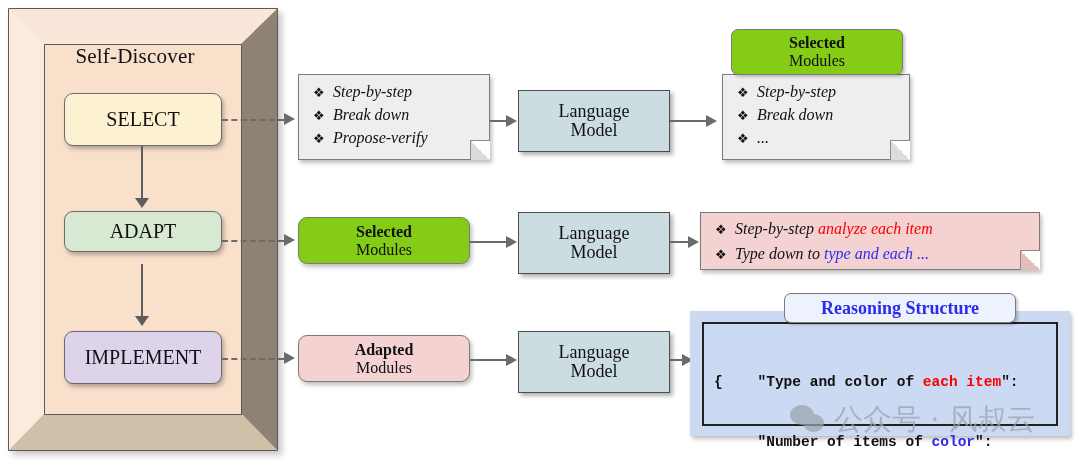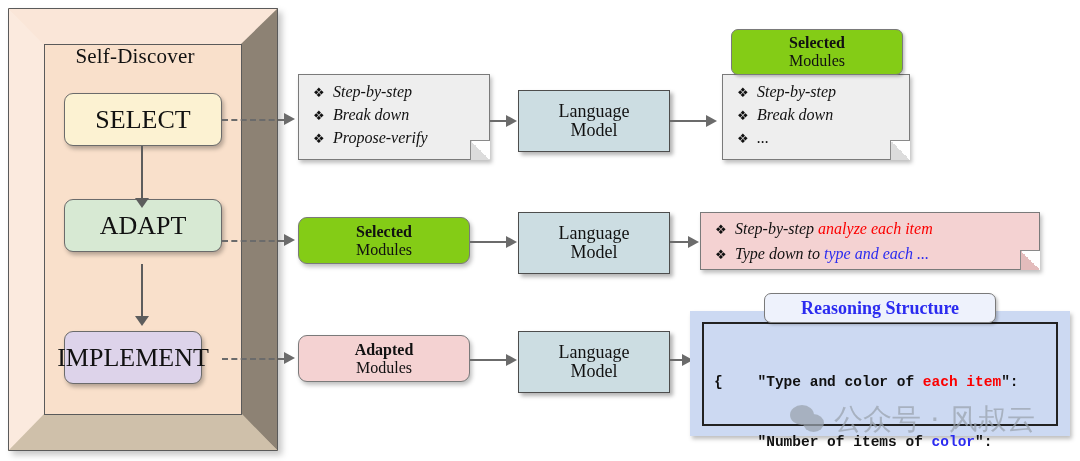--- a/index.html
+++ b/index.html
@@ -33,25 +33,25 @@
      border:1px solid #5a5a5a;box-sizing:border-box;background:#f9e0cb;}
   .frame-shadow{position:absolute;left:12px;top:12px;width:270px;height:443px;
      background:rgba(0,0,0,.22);filter:blur(3px);}
 
   .frame-title{position:absolute;left:40px;top:44px;width:190px;text-align:center;
      font-size:21px;color:#111;letter-spacing:.2px;}
 
   
   .stagebox{position:absolute;border:1px solid #6b6b6b;border-radius:9px;
      box-sizing:border-box;display:flex;align-items:center;justify-content:center;
-     font-size:26px;color:#111;
+     font-size:20px;color:#111;
      box-shadow:2px 3px 4px rgba(0,0,0,.28);}
   #box-select   {left:64px; top:93px;  width:158px;height:53px;background:#fcf2d2;}
-  #box-adapt    {left:64px; top:199px; width:158px;height:53px;background:#d7e9d3;}
-  #box-implement{left:64px; top:331px; width:138px;height:53px;background:#ddd3ea;}
+  #box-adapt    {left:64px; top:211px; width:158px;height:41px;background:#d7e9d3;}
+  #box-implement{left:64px; top:331px; width:158px;height:53px;background:#ddd3ea;}
 
   
   .varrow{position:absolute;left:141px;width:2px;background:#5d5d5d;}
   .varrow.a1{top:146px;height:53px;}
   .varrow.a2{top:264px;height:53px;}
   .vhead{position:absolute;left:135px;width:0;height:0;
      border-left:7px solid transparent;border-right:7px solid transparent;
      border-top:10px solid #5d5d5d;}
   .vhead.h1{top:198px;} .vhead.h2{top:316px;}
 
@@ -77,21 +77,21 @@
   .note.grey .fold{background:linear-gradient(225deg,#ffffff 50%, #dcdcdc 50%);}
   .note.pink{background:#f4d2d2;}
   .note.pink .fold{background:linear-gradient(225deg,#ffffff 50%,#e3bcbc 50%);}
 
   .tablabel{position:absolute;box-sizing:border-box;border:1px solid #7a7a7a;
      border-radius:7px;display:flex;align-items:center;justify-content:center;
      text-align:center;line-height:1.12;font-size:16px;color:#111;
      box-shadow:2px 2px 3px rgba(0,0,0,.22);}
   .tablabel.grey{background:#84cc16;}
   .tablabel.pink{background:#f4d2d2;}
-  .tablabel.blue{background:#eef2fc;}
+  .tablabel.blue{background:#eef2fc;margin-left:20px;}
   .b{font-weight:bold;}
 
   ul.bullets{list-style:none;margin:0;padding:0;}
   ul.bullets li{display:flex;align-items:baseline;font-style:italic;
      font-size:16px;color:#111;line-height:1.0;}
   ul.bullets li .bul{width:34px;flex:0 0 34px;text-align:left;font-style:normal;
      font-size:13px;color:#111;padding-left:14px;box-sizing:border-box;}
   .red{color:#fb0000;text-align:right;} .blue{color:#2b2bf0;}
 
   

